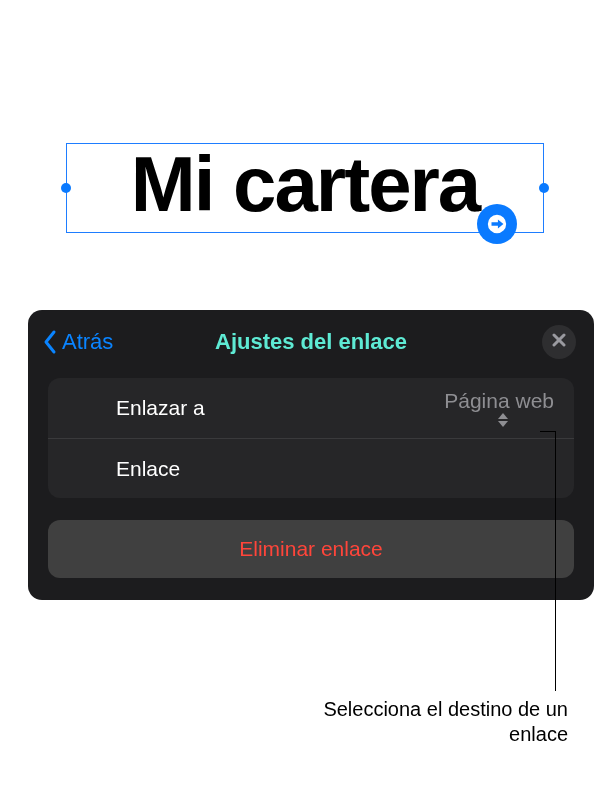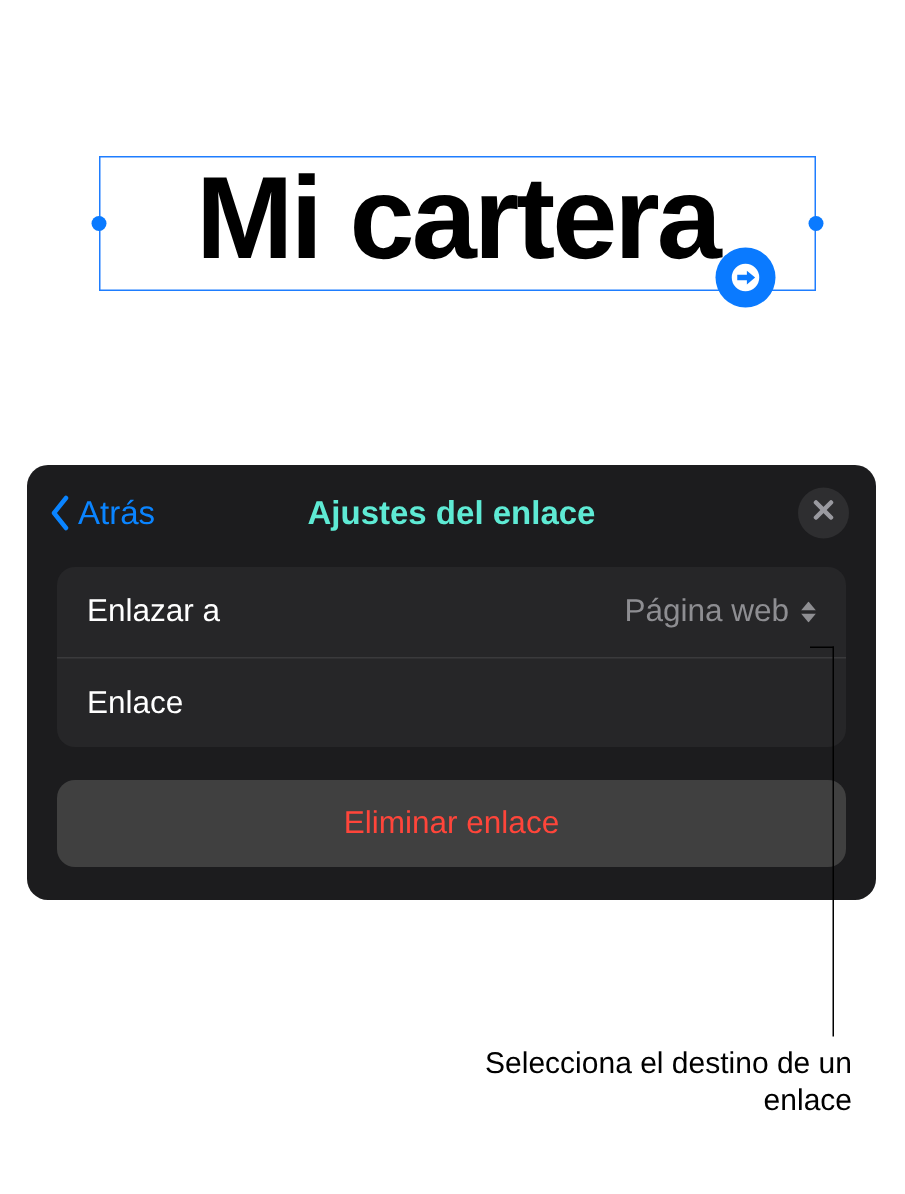--- a/index.html
+++ b/index.html
@@ -10,20 +10,21 @@
   
   .textbox-wrap {
     position: absolute;
     left: 66px; top: 104px;
     width: 478px; height: 90px;
   }
   .textbox {
     position: relative;
     width: 100%; height: 100%;
     border: 1px solid #1e7dff;
+    margin-top: 39px;
   }
   .textbox-text {
     position: absolute;
     left: 50%; top: 50%;
     transform: translate(-50%, -54%);
     font-size: 78px;
     font-weight: 800;
     letter-spacing: -2px;
     color: #000;
     white-space: nowrap;
@@ -44,21 +45,21 @@
     width: 40px; height: 40px;
     background: #0a7aff;
     border-radius: 50%;
     display: flex; align-items: center; justify-content: center;
   }
   .link-badge svg { width: 22px; height: 22px; fill: #fff; }
   
   
   .panel {
     position: absolute;
-    left: 18px; top: 310px;
+    left: 28px; top: 310px;
     width: 566px;
     background: #1c1c1e;
     border-radius: 14px;
     padding: 0 0 22px 0;
     color: #fff;
   }
   .panel-header {
     position: relative;
     height: 64px;
     display: flex;
@@ -100,22 +101,22 @@
     overflow: hidden;
   }
   .cell {
     display: flex;
     align-items: center;
     justify-content: space-between;
     height: 60px;
     padding: 0 20px;
   }
   .cell + .cell { border-top: 1px solid #3a3a3c; gap: 20px; }
-  .cell-label { color: #fff; font-size: 21px; }
-  .cell-value { color: #8e8e92; font-size: 21px; display: flex; align-items: center; }
+  .cell-label { color: #fff; font-size: 21px; margin-left: 48px; }
+  .cell-value { color: #8e8e92; font-size: 21px; display: flex; align-items: center; flex-direction: column; }
   .popup-indicator {
     margin-left: 8px;
     display: inline-flex;
     flex-direction: column;
     line-height: 0;
   }
   .popup-indicator svg { width: 10px; height: 6px; fill: #8e8e92; }
   .popup-indicator svg:first-child { margin-bottom: 2px; }
   
   .delete-row {

